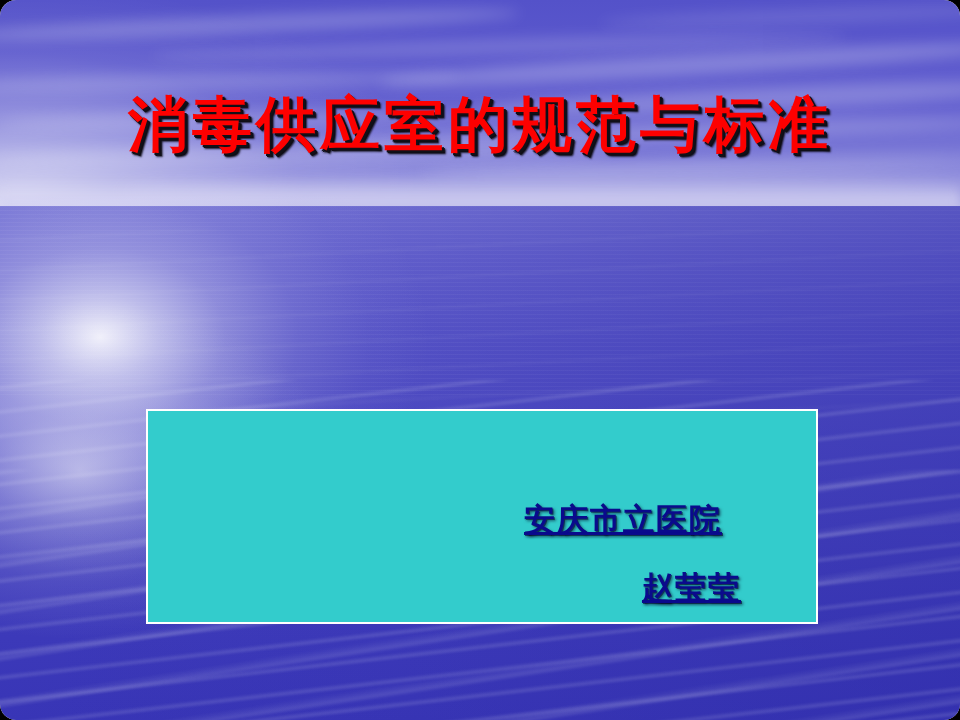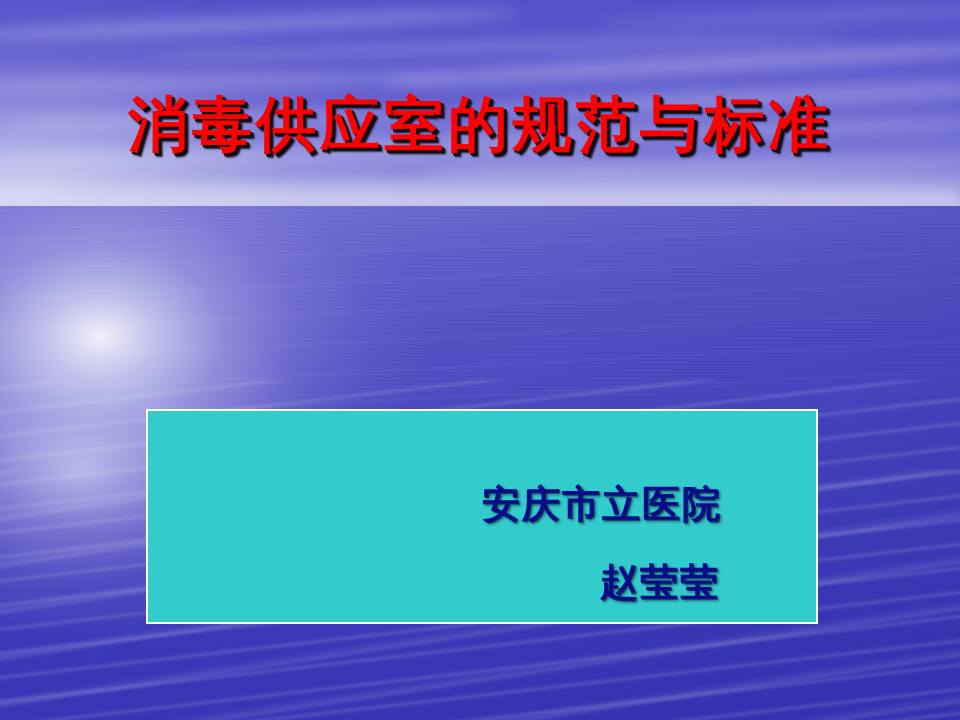--- a/index.html
+++ b/index.html
@@ -12,20 +12,21 @@
     font-family: "Liberation Serif", "DejaVu Serif", serif;
   }
 
   
   #slide {
     position: relative;
     width: 960px;
     height: 720px;
     overflow: hidden;
     background: #fef9c3;
+    border-radius: 16px;
   }
 
   
   .sky {
     position: absolute;
     left: 0; top: 0;
     width: 960px;
     height: 212px;
     background:
       linear-gradient(to bottom,
@@ -219,29 +220,30 @@
     border: 2px solid #ffffff;
     box-sizing: border-box;
   }
   .author-lines {
     position: absolute;
     right: 18px;
     bottom: 12px;
     text-align: left;
   }
   .author-line {
-    font-size: 38px;
+    font-size: 31px;
     line-height: 1.42;
     font-weight: 700;
     color: #0a0a8c;
     letter-spacing: 2px;
     text-shadow:
       1px 1px 0 rgba(0,0,40,0.55),
       2px 2px 3px rgba(0,0,35,0.55);
     white-space: nowrap;
+    text-decoration: underline;
   }
   .line-org  { padding-right: 76px; }
   .line-name { padding-left: 118px; padding-right: 0; margin-top: 24px; }
 </style>
 </head>
 <body>
 
 <div id="slide">
 
   <div>

